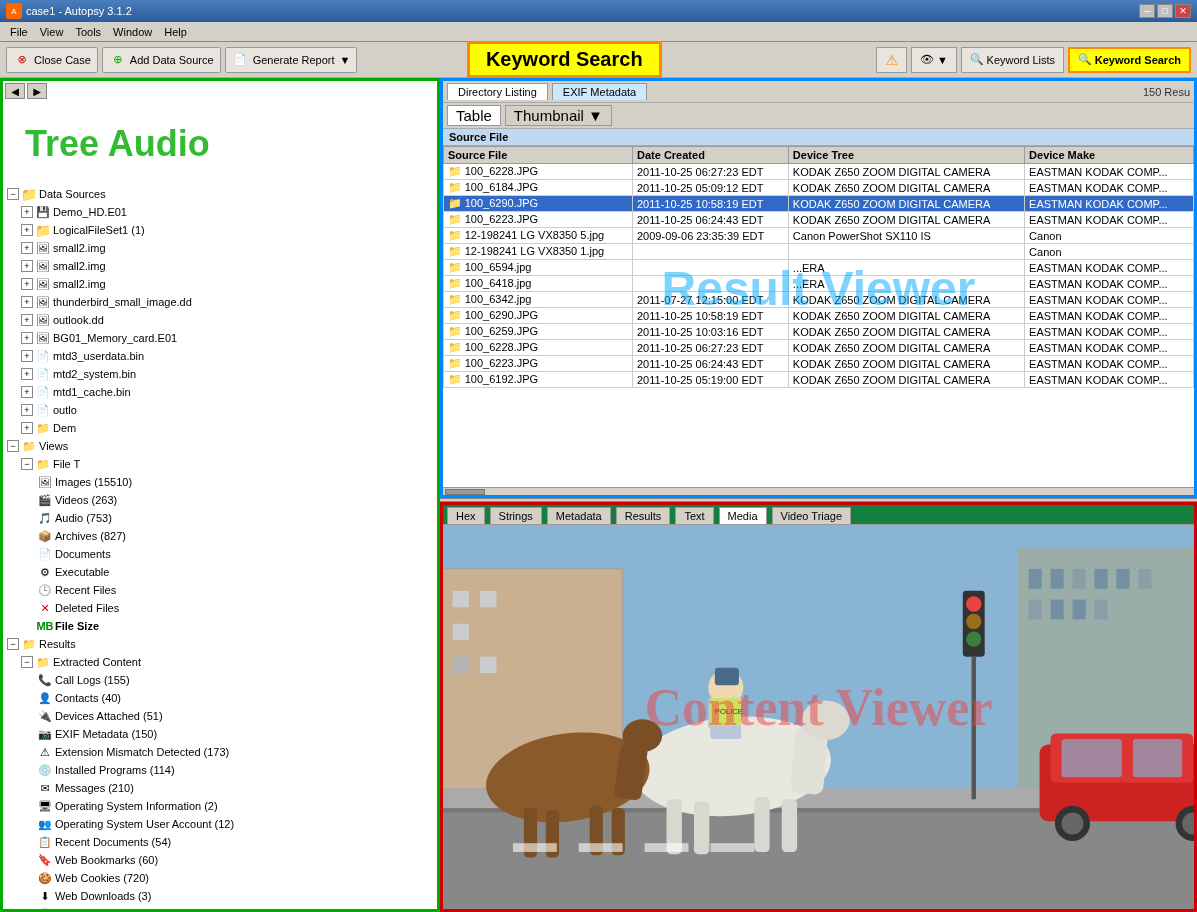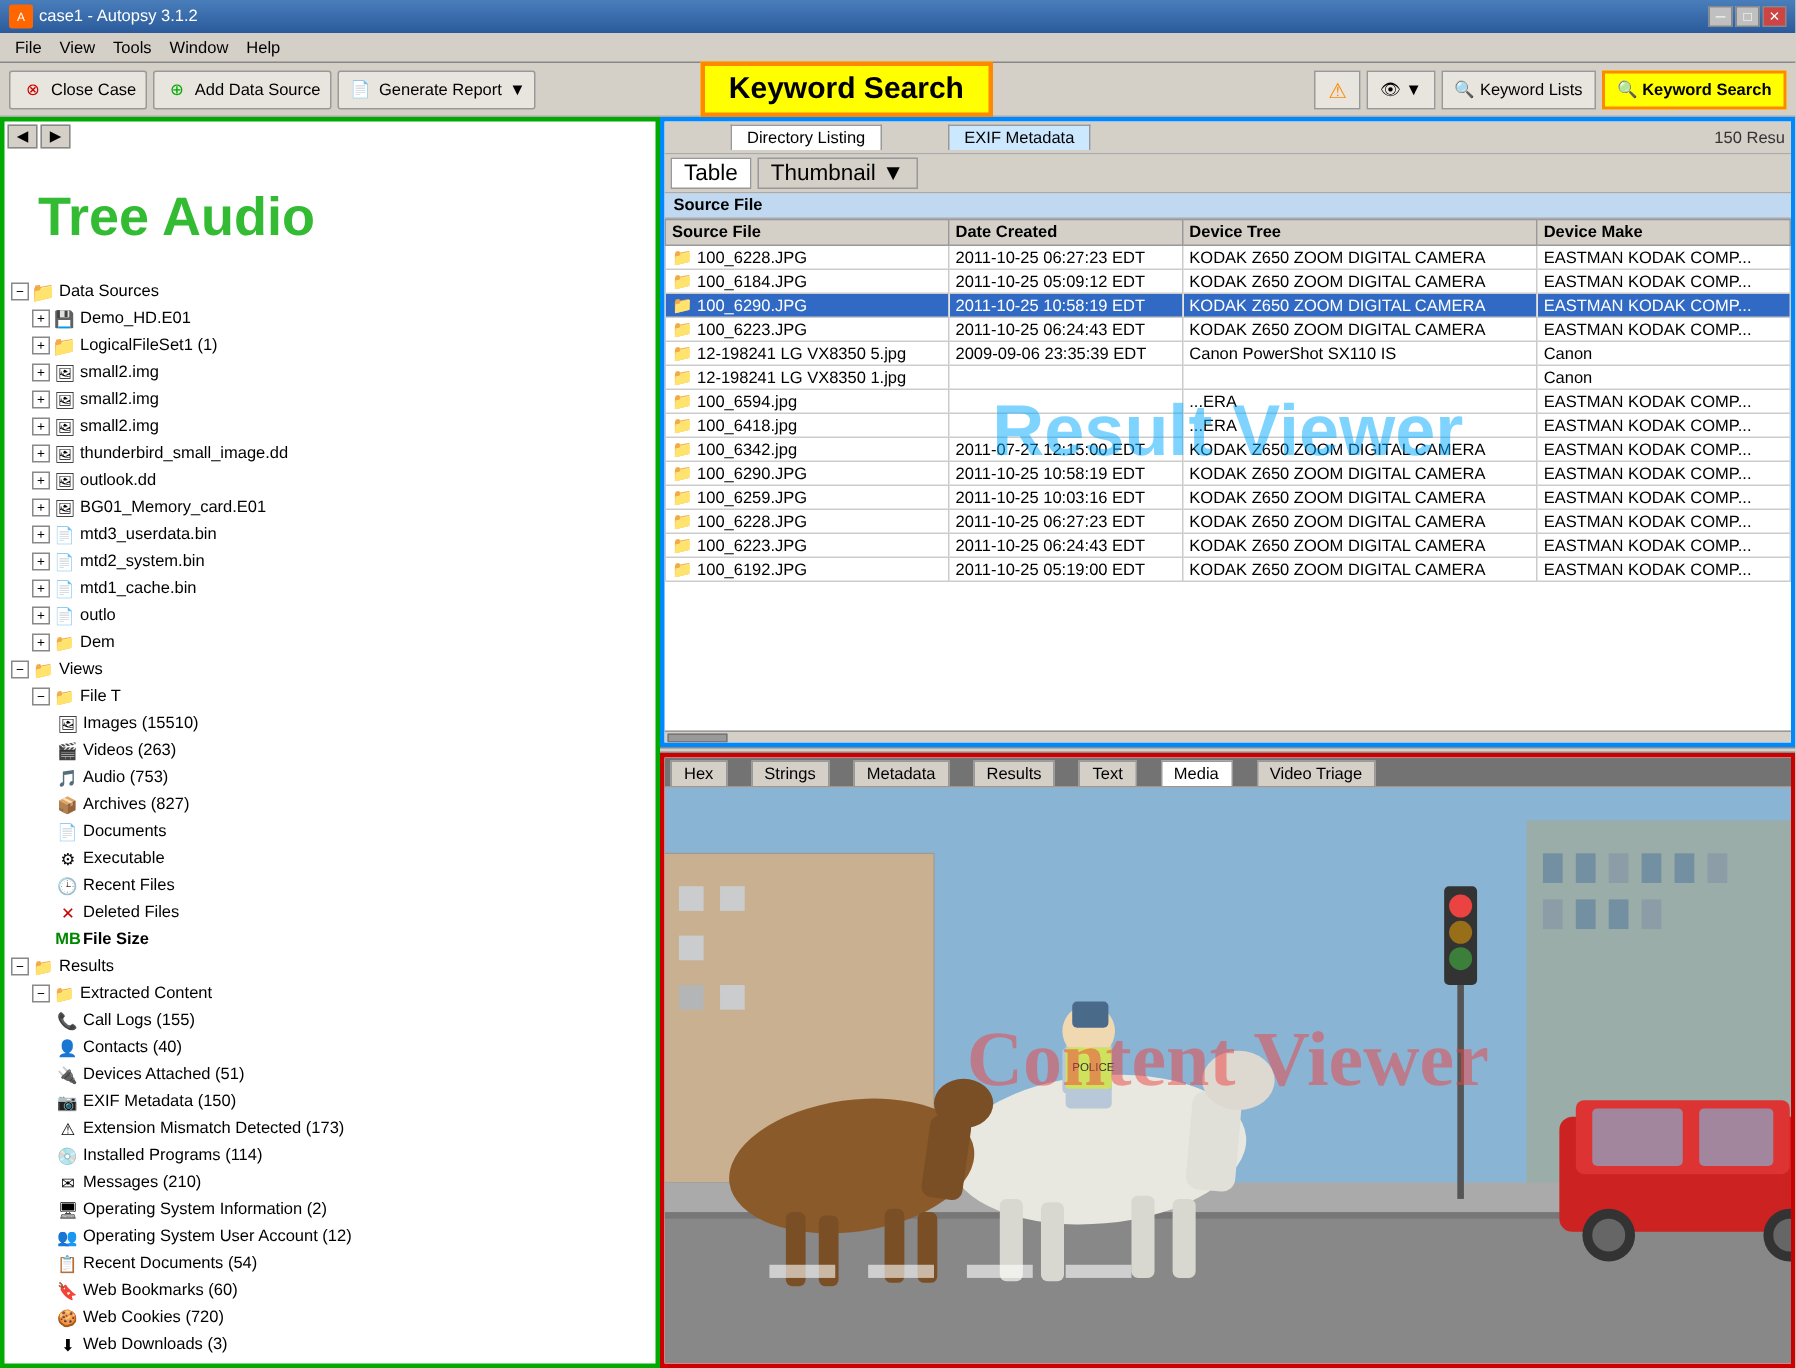--- a/index.html
+++ b/index.html
@@ -43,37 +43,37 @@
     .tree-expand { width: 12px; height: 12px; border: 1px solid #888; display: inline-flex; align-items: center; justify-content: center; font-size: 9px; background: white; color: black; cursor: pointer; flex-shrink: 0; }
     .tree-icon { width: 16px; height: 16px; display: inline-flex; align-items: center; justify-content: center; flex-shrink: 0; }
     .tree-label { font-size: 11px; }
     
     
     .right-panel { flex: 1; display: flex; flex-direction: column; overflow: hidden; }
     
     
     .result-viewer { border: 3px solid #0088ff; background: white; height: 420px; display: flex; flex-direction: column; overflow: hidden; position: relative; }
     .result-viewer-label { color: #00aaff; font-size: 48px; font-weight: bold; position: absolute; top: 50%; left: 50%; transform: translate(-50%, -50%); white-space: nowrap; opacity: 0.5; pointer-events: none; }
-    .result-tab { padding: 2px 10px; border: 1px solid #999; border-bottom: none; background: #d4d0c8; cursor: pointer; font-size: 11px; margin-left: 40px; }
+    .result-tab { padding: 2px 10px; border: 1px solid #999; border-bottom: none; background: #d4d0c8; cursor: pointer; font-size: 11px; }
     .result-tab.active { background: white; }
     .result-header-row { display: flex; background: #d4d0c8; border-bottom: 1px solid #aaa; padding: 2px 4px; gap: 4px; align-items: center; }
     .result-status { margin-left: auto; font-size: 11px; color: #333; }
     .table-tab { padding: 1px 8px; border: 1px solid #999; background: #d4d0c8; cursor: pointer; font-size: 15px; }
     .table-tab.active { background: white; }
     .source-file-row { background: #c0d8f0; padding: 2px 6px; font-size: 11px; font-weight: bold; border-bottom: 1px solid #aaa; }
     .result-table { width: 100%; border-collapse: collapse; font-size: 11px; }
     .result-table th { background: #d4d0c8; border: 1px solid #999; padding: 2px 4px; text-align: left; white-space: nowrap; }
     .result-table td { border: 1px solid #ccc; padding: 1px 4px; white-space: nowrap; overflow: hidden; }
     .result-table tr.selected td { background: #316ac5; color: white; }
     .result-scroll { overflow-y: auto; overflow-x: auto; flex: 1; }
     
     
     .content-viewer { border: 3px solid #cc0000; background: white; flex: 1; display: flex; flex-direction: column; overflow: hidden; position: relative; }
     .content-viewer-label { color: #ef4444; font-size: 52px; font-weight: bold; position: absolute; top: 50%; left: 50%; transform: translate(-50%, -50%); white-space: nowrap; opacity: 0.5; pointer-events: none; z-index: 10; font-family: Liberation Serif, serif; }
-    .content-tabs { display: flex; background: #737373; border-bottom: 1px solid #999; padding: 2px 4px 0; gap: 16px; }
+    .content-tabs { display: flex; background: #15803d; border-bottom: 1px solid #999; padding: 2px 4px 0; gap: 5px; }
     .content-tab { padding: 2px 8px; border: 1px solid #999; border-bottom: none; background: #d4d0c8; cursor: pointer; font-size: 11px; }
     .content-tab.active { background: white; }
     .content-body { flex: 1; overflow: hidden; position: relative; }
 
     
     ::-webkit-scrollbar { width: 12px; height: 12px; }
     ::-webkit-scrollbar-track { background: #d4d0c8; }
     ::-webkit-scrollbar-thumb { background: #999; border: 1px solid #888; }
 
     

